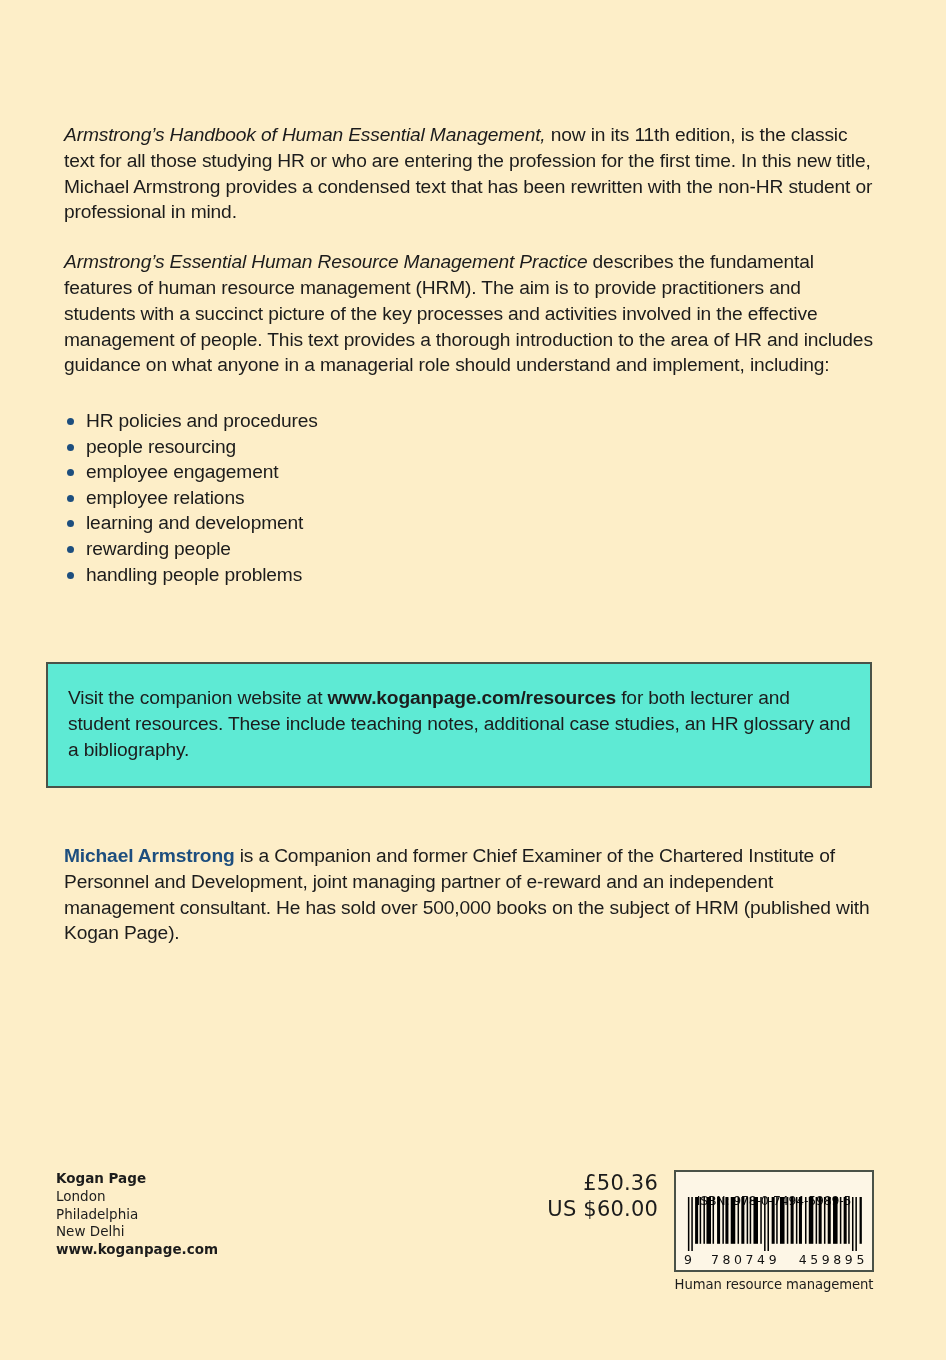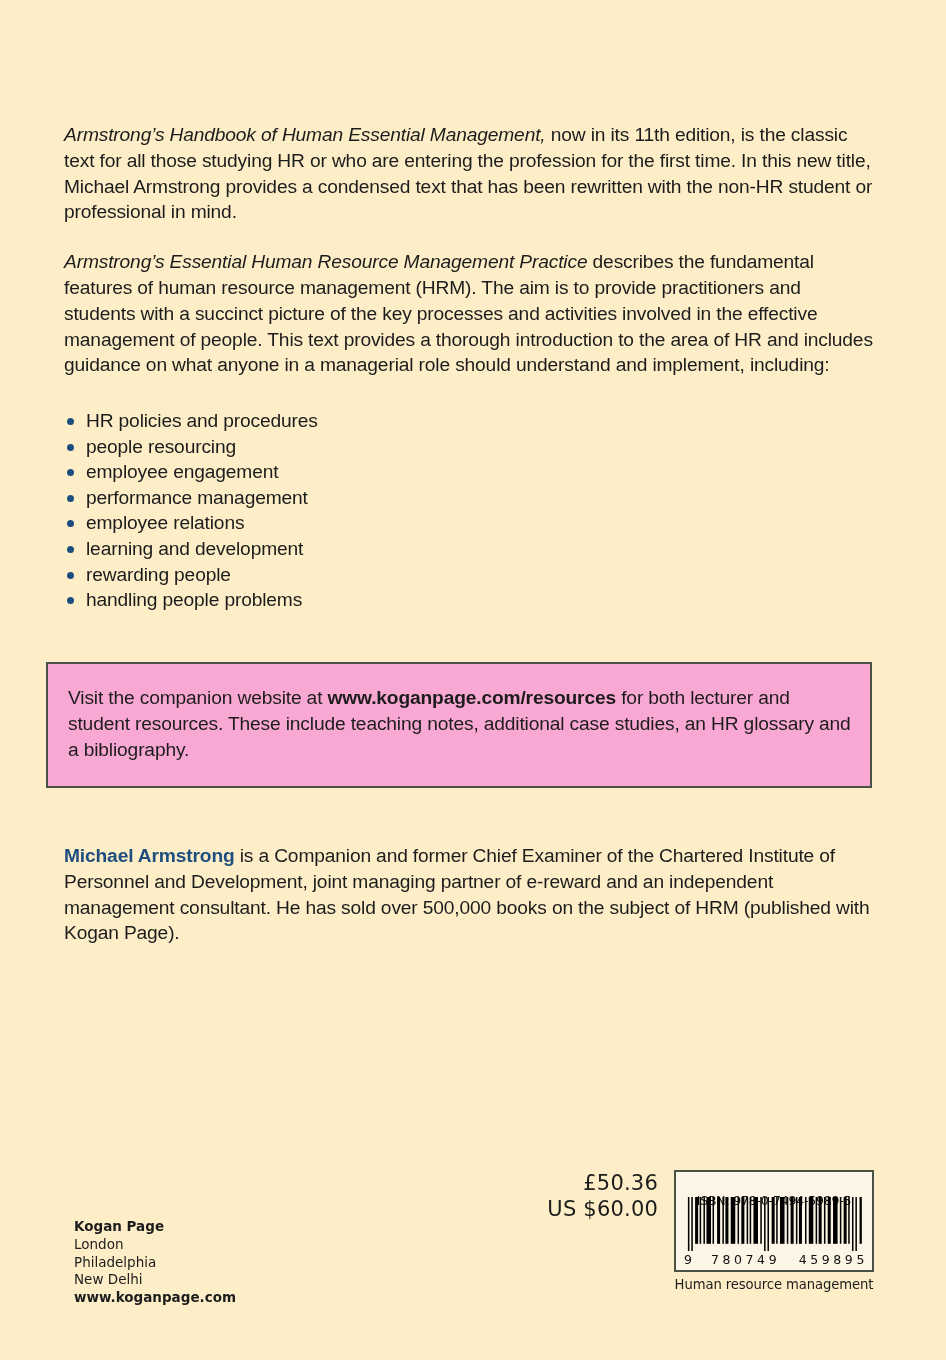--- a/index.html
+++ b/index.html
@@ -73,21 +73,21 @@
 
   
   .website-box {
     position: absolute;
     left: 46px;
     top: 662px;
     width: 826px;
     height: 126px;
     border: 2px solid #4a5248;
     box-sizing: border-box;
-    background: #f9a8d4;
+    background: #5eead4;
   }
   .website-box .inner {
     position: absolute;
     left: 20px;
     top: 21px;
     right: 18px;
     font-size: 19.2px;
     line-height: 25.8px;
     letter-spacing: -0.15px;
     color: #1c1c1c;
@@ -106,27 +106,26 @@
     color: #1c1c1c;
   }
   .bio .author-name {
     font-weight: bold;
     color: #1d4e7e;
   }
 
   
   .publisher {
     position: absolute;
-    left: 74px;
+    left: 56px;
     top: 1170px;
     font-family: "DejaVu Sans", sans-serif;
     font-size: 13.5px;
     line-height: 17.8px;
     color: #1c1c1c;
-    margin-top: 48px;
   }
   .publisher .strong { font-weight: bold; }
 
   
   .price {
     position: absolute;
     left: 460px;
     top: 1170px;
     width: 198px;
     text-align: right;
@@ -203,21 +202,20 @@
 
   <div class="content">
     <p class="para"><span class="ital">Armstrong’s Handbook of Human Essential Management,</span><span> now in its 11th edition, is the classic text for all those studying HR or who are entering the profession for the first time. In this new title, Michael Armstrong provides a condensed text that has been rewritten with the non-HR student or professional in mind.</span></p>
     <p class="para"><span class="ital">Armstrong’s Essential Human Resource Management Practice</span><span> describes the fundamental features of human resource management (HRM). The aim is to provide practitioners and students with a succinct picture of the key processes and activities involved in the effective management of people. This text provides a thorough introduction to the area of HR and includes guidance on what anyone in a managerial role should understand and implement, including:</span></p>
   </div>
 
   <ul class="bullets">
     <li>HR policies and procedures</li>
     <li>people resourcing</li>
     <li>employee engagement</li>
-    <li>performance management</li>
     <li>employee relations</li>
     <li>learning and development</li>
     <li>rewarding people</li>
     <li>handling people problems</li>
   </ul>
 
   <div class="website-box">
     <div class="inner"><span>Visit the companion website at </span><b>www.koganpage.com/resources</b><span> for both lecturer and student resources. These include teaching notes, additional case studies, an HR glossary and a bibliography.</span></div>
   </div>
 

